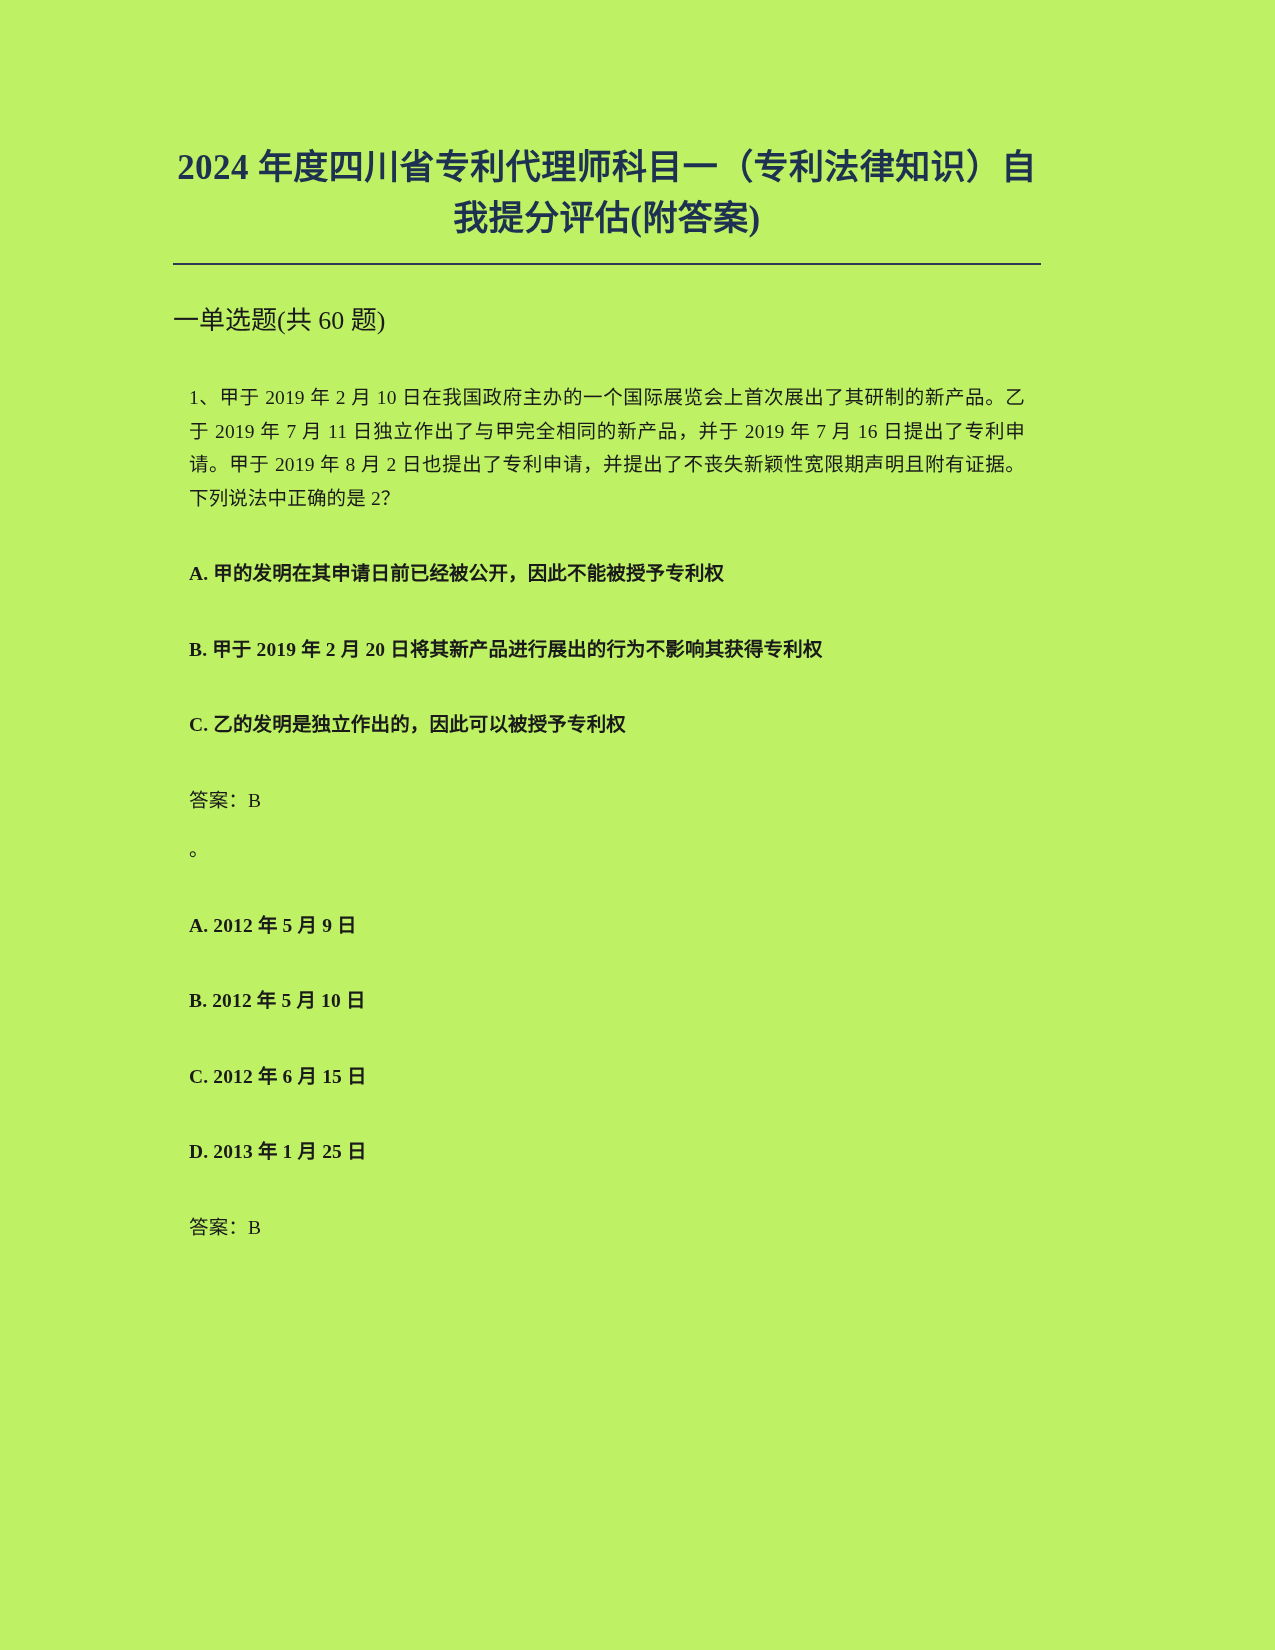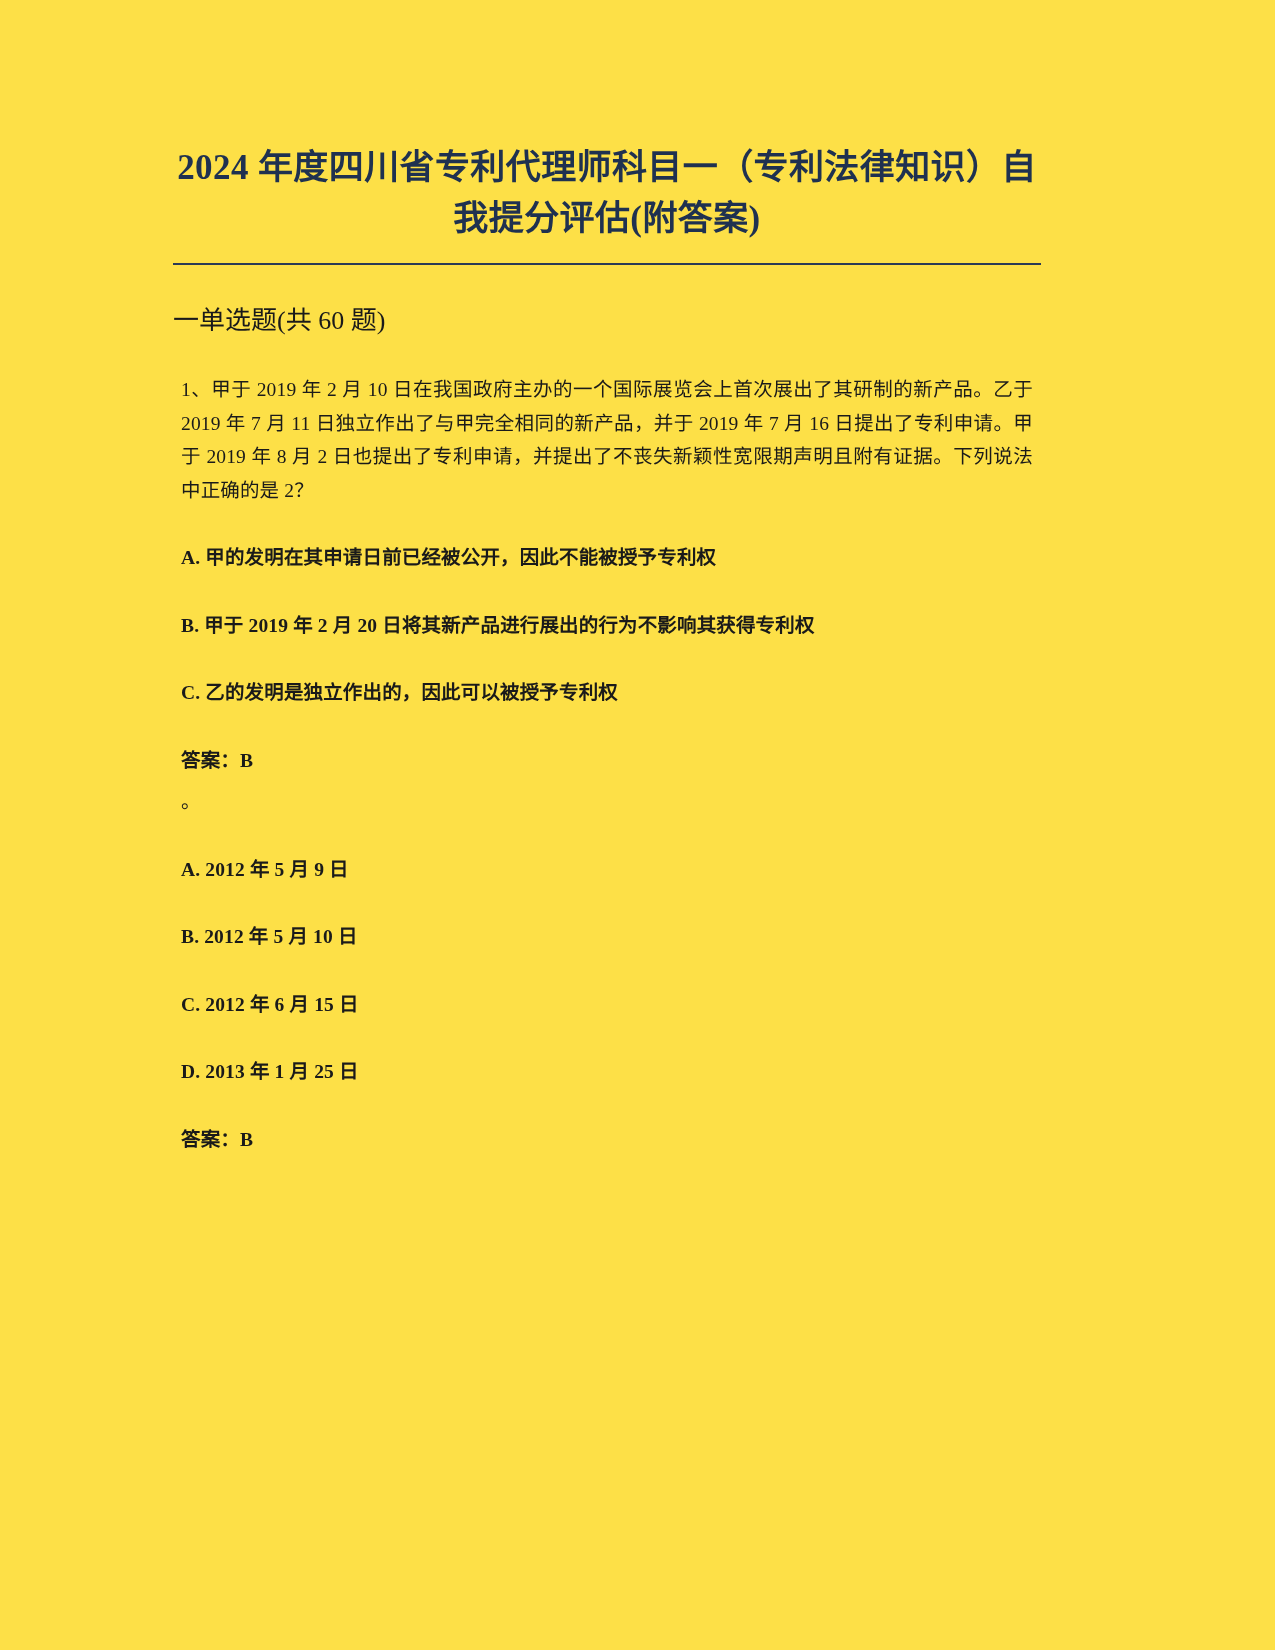--- a/index.html
+++ b/index.html
@@ -15,21 +15,21 @@
     color: #1a1a1a;
     -webkit-font-smoothing: antialiased;
   }
   .page {
     position: relative;
     width: 1275px;
     height: 1650px;
     box-sizing: border-box;
     padding: 16px;
     overflow: hidden;
-    background: #fde047;
+    background: #bef264;
   }
   .content {
     position: absolute;
     left: 173px;
     top: 0;
     width: 868px;
   }
 
   
   .doc-title {
@@ -53,39 +53,38 @@
 
   
   .section-head {
     margin: 0;
     padding-top: 27px;
     font-size: 26px;
     line-height: 1.6;
     color: #1a1a1a;
   }
   .para {
-    margin: 8px;
+    margin: 16px;
     padding-top: 24px;
     font-size: 19.5px;
     line-height: 1.72;
     text-align: justify;
     text-justify: inter-ideograph;
     color: #1a1a1a;
     letter-spacing: 0.15px;
   }
   .para.stem {
     text-align: justify;
   }
   .para.option {
     padding-top: 26px;
     font-weight: bold;
   }
   .para.answer {
     padding-top: 26px;
-    font-weight: bold;
   }
   .para.analysis {
     padding-top: 26px;
   }
   .para.tail-dot {
     padding-top: 0;
   }
   .q-block + .q-block {
     display: block;
   }

